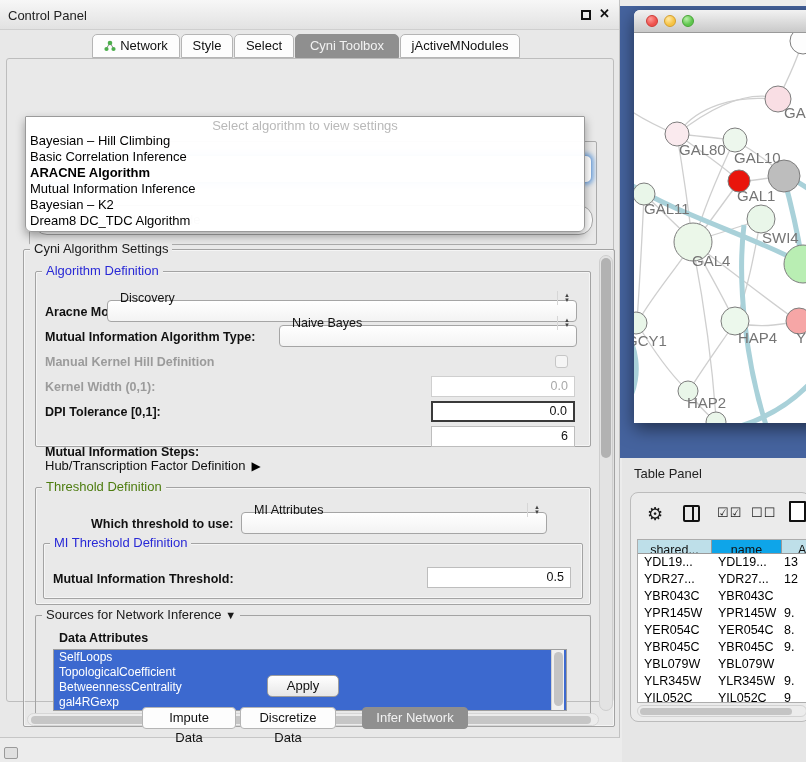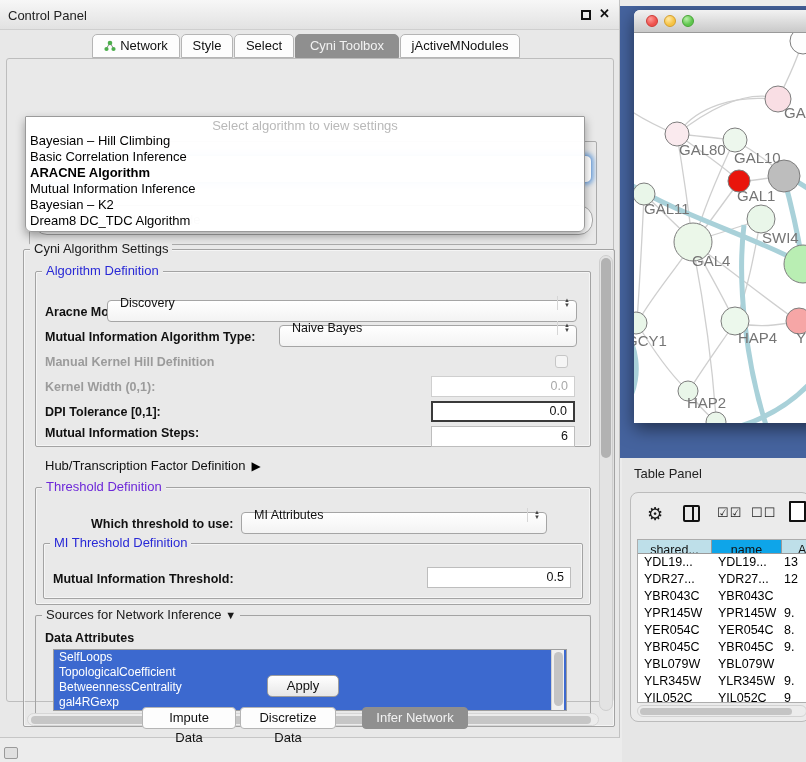--- a/index.html
+++ b/index.html
@@ -21,27 +21,27 @@
   .cp-content { position:absolute; left:6px; top:58px; width:608px; height:644px; background:#e9e9e9; border:1px solid #bdbdbd; border-radius:3px; }
 
   
   .ghost-group { position:absolute; left:22px; top:82px; width:568px; height:104px; border:1px solid #ababab; border-radius:2px; }
   .ghost-combo1 { position:absolute; left:30px; top:96px; width:555px; height:28px; background:#fff; border:1px solid #86aede; border-radius:6px; box-shadow:0 0 4px 2px rgba(98,158,224,.75); }
   .ghost-combo2 { position:absolute; left:26px; top:146px; width:560px; height:30px; background:#fff; border:1px solid #a8a8a8; border-radius:14px; color:#8a8a8a; font-size:13px; line-height:28px; padding-left:14px; }
 
   
   .grp { position:absolute; border:1px solid #a3a3a3; border-radius:2px; box-shadow:inset 0 0 0 1px rgba(255,255,255,.55); }
   .grp-title { position:absolute; font-size:13px; background:#e9e9e9; padding:0 4px; top:-9px; }
-  .t-black { color:#1a1a1a; } .t-blue { color:#2929d6; } .t-green { color:#6d28d9; }
+  .t-black { color:#1a1a1a; } .t-blue { color:#2929d6; } .t-green { color:#4d7c0f; }
 
   .lbl { position:absolute; font-size:12.5px; color:#111; font-weight:bold; }
   .lbl-gray { color:#9b9b9b; }
   .lbl-reg { font-weight:normal; color:#111; }
 
-  .combo { position:absolute; background:linear-gradient(#ffffff,#f3f3f3); border:1px solid #a5a5a5; border-radius:4px; font-size:12.5px; color:#111; display:flex; align-items:center; padding:0 6px 16px 12px; }
+  .combo { position:absolute; background:linear-gradient(#ffffff,#f3f3f3); border:1px solid #a5a5a5; border-radius:4px; font-size:12.5px; color:#111; display:flex; align-items:flex-end; padding:0 6px 16px 12px; }
   .combo .stepper { margin-left:auto; display:flex; flex-direction:column; align-items:center; font-size:6px; line-height:5px; color:#444; padding-left:6px; border-left:1px solid #d6d6d6; height:14px; justify-content:center; }
 
   .inp { position:absolute; background:#fff; border:1px solid #bdbdbd; font-size:12.5px; color:#111; text-align:right; padding:0 6px; font-family:"Liberation Sans",sans-serif; }
   .inp.dis { color:#a9a9a9; border-color:#cfcfcf; }
   .inp.focus { border:2px solid #3a3a3a; }
 
   .chk { position:absolute; width:13px; height:13px; border:1px solid #c6c6c6; border-radius:3px; background:#f5f5f5; }
 
   .arrow-r { display:inline-block; margin-left:6px; color:#000; font-size:12px; }
 
@@ -153,21 +153,21 @@
           <span>▲</span>
           <span>▼</span>
         </span>
     </div>
     <span class="lbl lbl-gray" style="left:38px; top:296px;">Manual Kernel Hill Definition</span>
     <span class="chk" style="left:548px; top:296px;"></span>
     <span class="lbl lbl-gray" style="left:38px; top:321px;">Kernel Width (0,1):</span>
     <div class="inp dis" style="left:424px; top:317px; width:144px; height:21px; line-height:19px;">0.0</div>
     <span class="lbl" style="left:38px; top:346px;">DPI Tolerance [0,1]:</span>
     <div class="inp focus" style="left:424px; top:342px; width:144px; height:21px; line-height:17px;">0.0</div>
-    <span class="lbl" style="left:38px; top:367px;">Mutual Information Steps:</span>
+    <span class="lbl" style="left:38px; top:386px;">Mutual Information Steps:</span>
     <div class="inp" style="left:424px; top:367px; width:144px; height:21px; line-height:19px;">6</div>
 
     <span class="lbl lbl-reg" style="left:38px; top:399px; font-size:13px;">
       <span>Hub/Transcription Factor Definition</span><span class="arrow-r">▶</span>
     </span>
 
     <div class="grp" style="left:28px; top:428px; width:556px; height:118px;">
       <span class="grp-title t-green" style="left:6px;">Threshold Definition</span>
     </div>
     <span class="lbl" style="left:84px; top:458px;">Which threshold to use:</span>
@@ -182,21 +182,21 @@
       <span class="grp-title t-blue" style="left:6px;">MI Threshold Definition</span>
     </div>
     <span class="lbl" style="left:46px; top:513px;">Mutual Information Threshold:</span>
     <div class="inp" style="left:420px; top:508px; width:144px; height:21px; line-height:19px;">0.5</div>
 
     <div class="grp" style="left:28px; top:556px; width:556px; height:106px; border-bottom:none; box-shadow:none;">
       <span class="grp-title t-black" style="left:6px;">
         <span>Sources for Network Inference</span> <span style="font-size:11px;">▼</span>
       </span>
     </div>
-    <span class="lbl" style="left:38px; top:572px;">Data Attributes</span>
+    <span class="lbl" style="left:52px; top:572px;">Data Attributes</span>
     <div class="attr-list" id="attr-list">
         <div class="attr-item" style="background: rgb(60, 105, 207);">SelfLoops</div>
         <div class="attr-item" style="background: rgb(60, 105, 207);">TopologicalCoefficient</div>
         <div class="attr-item" style="background: rgb(60, 105, 207);">BetweennessCentrality</div>
         <div class="attr-item" style="background: rgb(60, 105, 207);">gal4RGexp</div>
       </div>
     <div class="list-vscroll">
         <div class="list-vthumb"></div>
       </div>
 

